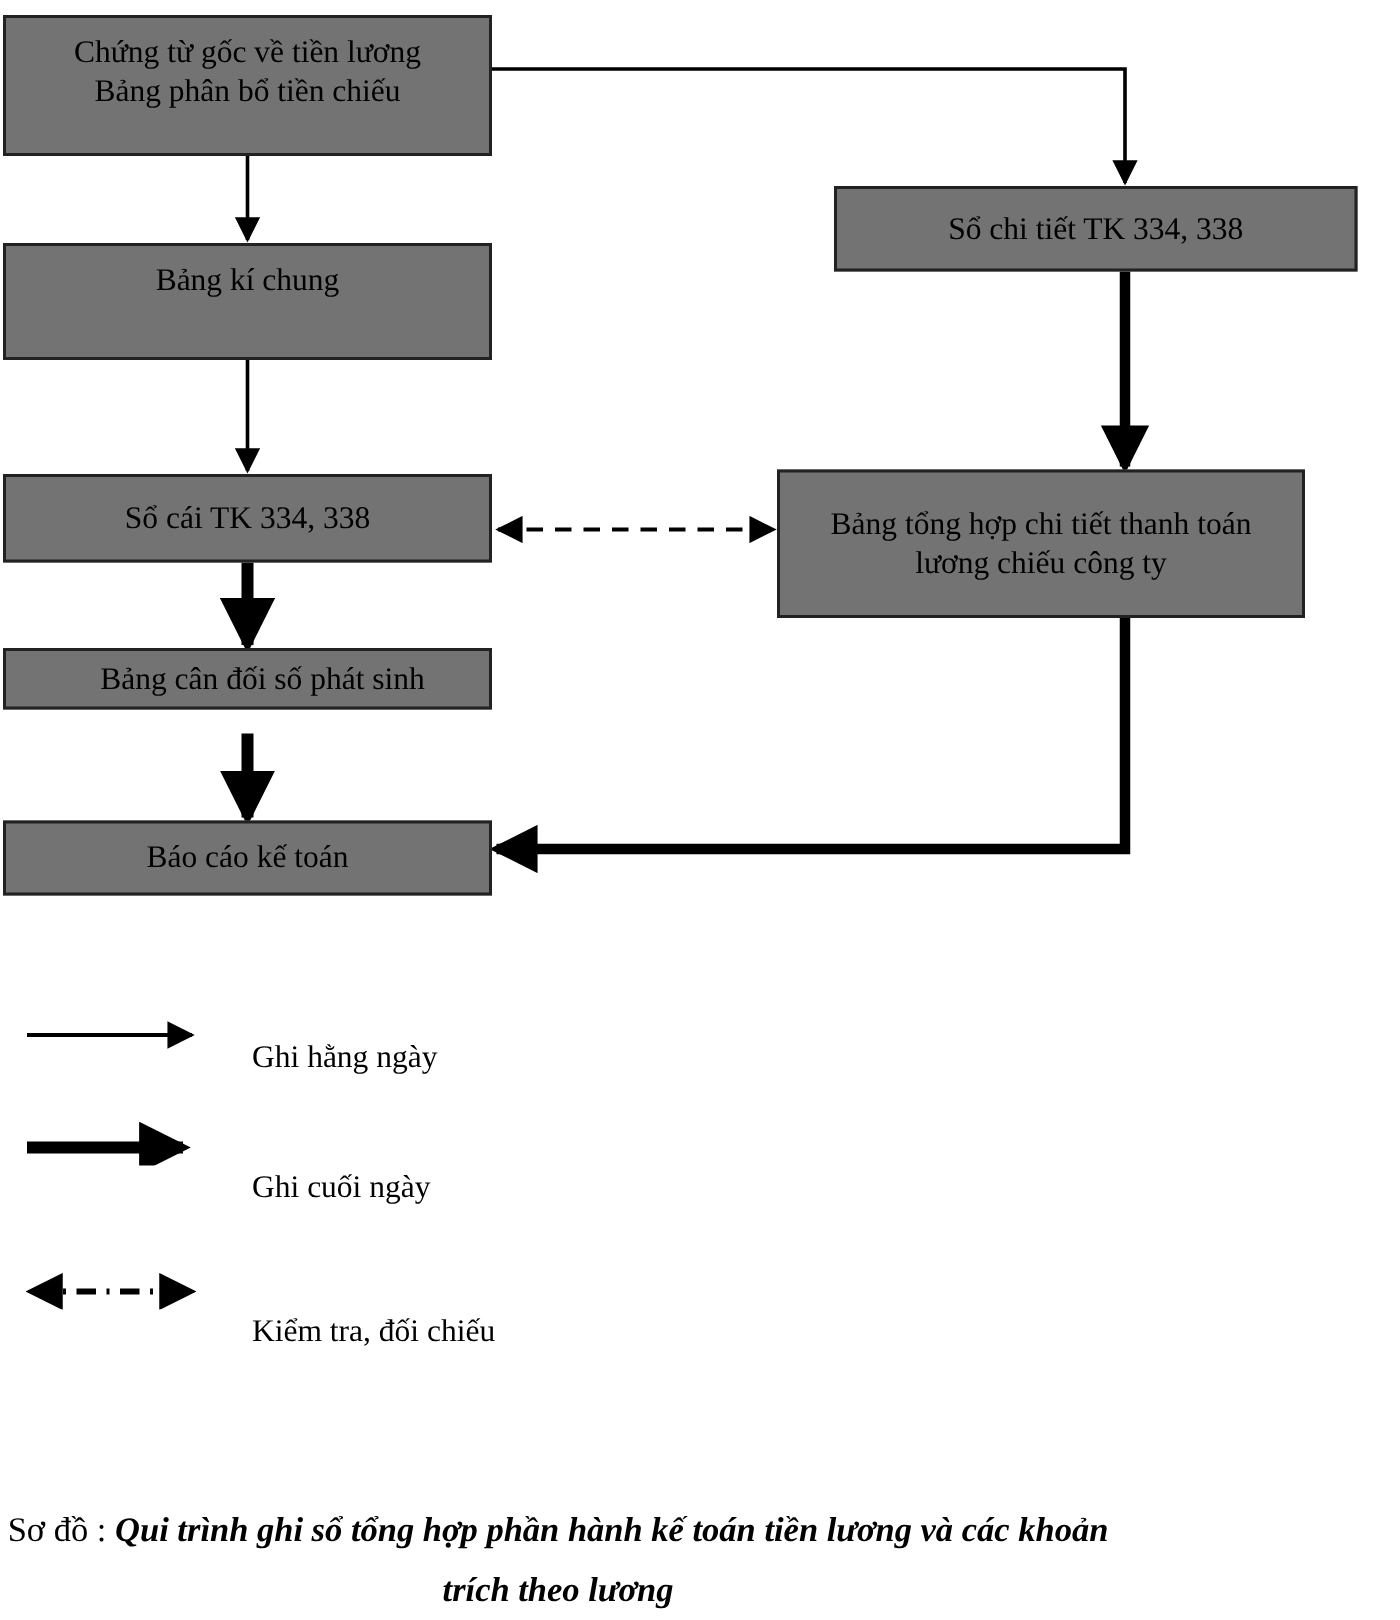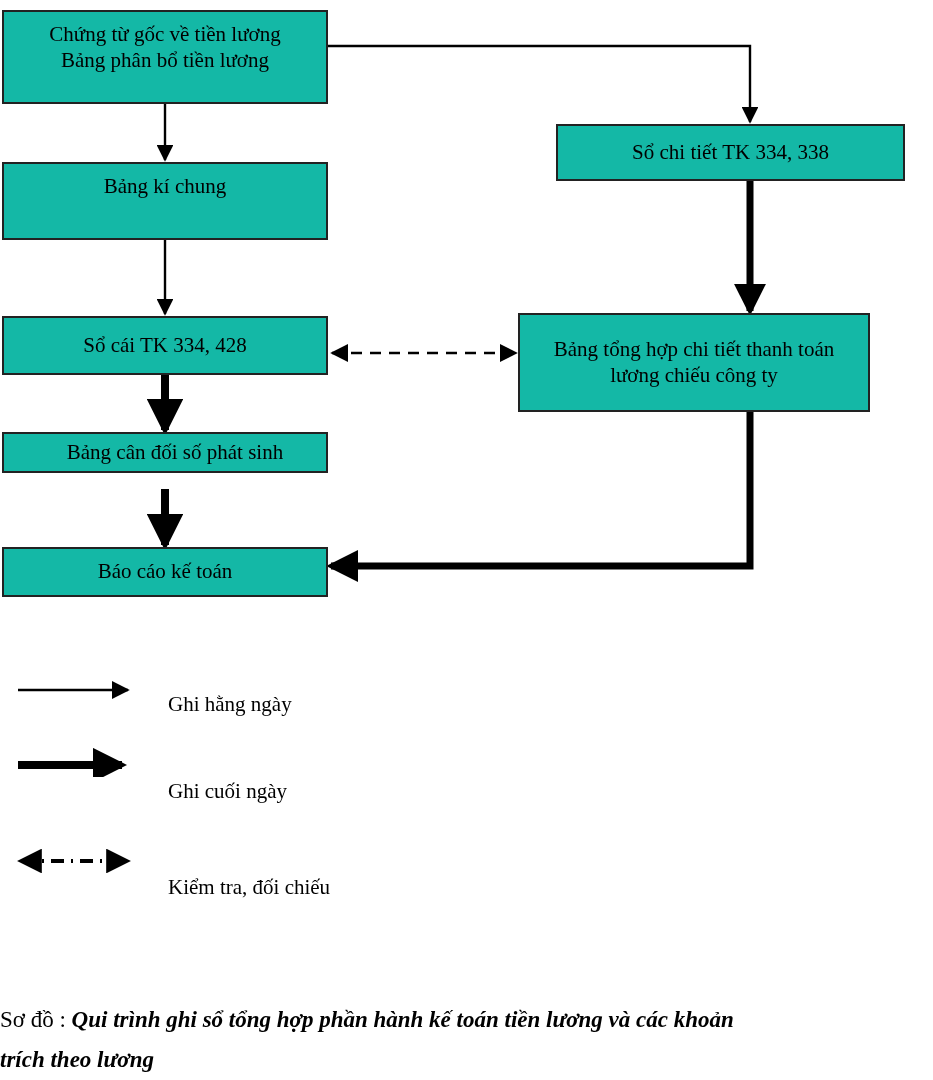--- a/index.html
+++ b/index.html
@@ -18,21 +18,21 @@
   #diagram-canvas {
     position: absolute;
     left: 0;
     top: 0;
     width: 933px;
     height: 1080px;
   }
   .node-box {
     position: absolute;
     box-sizing: border-box;
-    background: #14b8a6;
+    background: #737373;
     border: 2px solid #222222;
     display: flex;
     align-items: center;
     justify-content: center;
     text-align: center;
     line-height: 1.22;
     font-size: 21px;
     z-index: 3;
   }
   .node-box .node-label {
@@ -68,21 +68,21 @@
   #legend-row-daily .legend-text { top: 32px; }
   #legend-row-eod   .legend-text { top: 42px; }
   #legend-row-check .legend-text { top: 42px; }
 
   
   #caption {
     position: absolute;
     left: 0;
     top: 1000px;
     width: 744px;
-    text-align: left;
+    text-align: center;
     font-size: 23px;
     line-height: 1.75;
     z-index: 4;
   }
   #caption .caption-prefix { font-weight: normal; font-style: normal; }
   #caption .caption-title  { font-weight: bold; font-style: italic; }
 </style>
 </head>
 <body>
 
@@ -110,29 +110,29 @@
   <path d="M 165 489 L 165 545" stroke="#000000" stroke-width="8" fill="none" marker-end="url(#arw-thick)"></path>
 
   <path d="M 750 181 L 750 311" stroke="#000000" stroke-width="7" fill="none" marker-end="url(#arw-thick)"></path>
 
   <path d="M 750 412 L 750 566 L 331 566" stroke="#000000" stroke-width="7" fill="none" marker-end="url(#arw-thick)"></path>
 
   <path d="M 332 353 L 516 353" stroke="#000000" stroke-width="2.6" fill="none" stroke-dasharray="11 8" marker-start="url(#arw-dash)" marker-end="url(#arw-dash)"></path>
 </svg>
 
 <div class="node-box two-line" id="box-source">
-  <span class="node-label"><span>Chứng từ gốc về tiền lương</span><br><span>Bảng phân bổ tiền lương</span></span>
+  <span class="node-label"><span>Chứng từ gốc về tiền lương</span><br><span>Bảng phân bổ tiền chiếu</span></span>
 </div>
 
 <div class="node-box two-line" id="box-journal">
   <span class="node-label">Bảng kí chung</span>
 </div>
 
 <div class="node-box" id="box-ledger">
-  <span class="node-label">Sổ cái TK 334, 428</span>
+  <span class="node-label">Sổ cái TK 334, 338</span>
 </div>
 
 <div class="node-box" id="box-balance">
   <span class="node-label">Bảng cân đối số phát sinh</span>
 </div>
 
 <div class="node-box" id="box-report">
   <span class="node-label">Báo cáo kế toán</span>
 </div>
 

